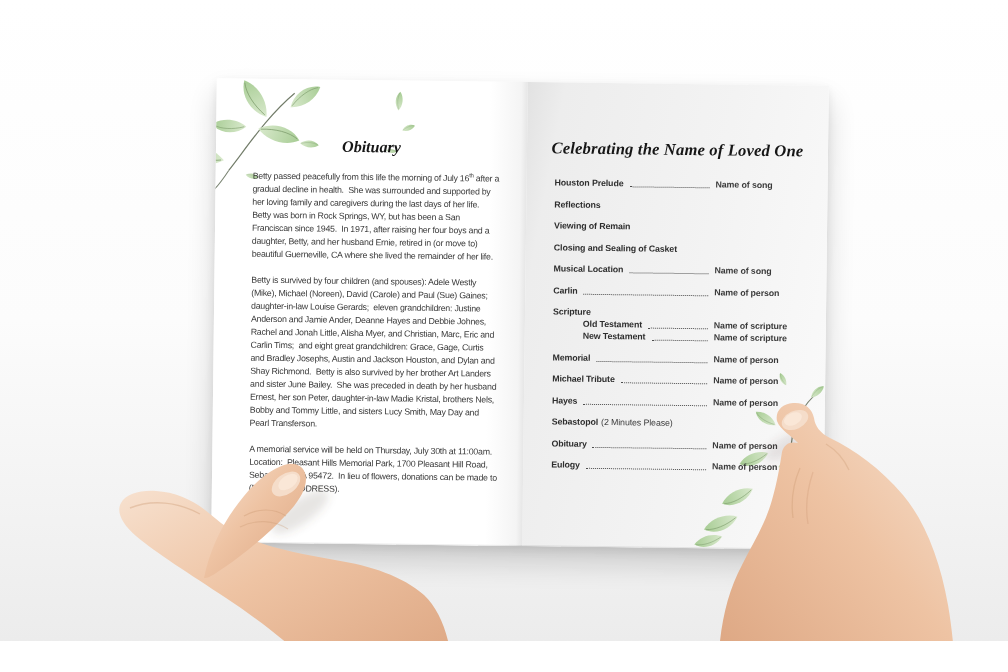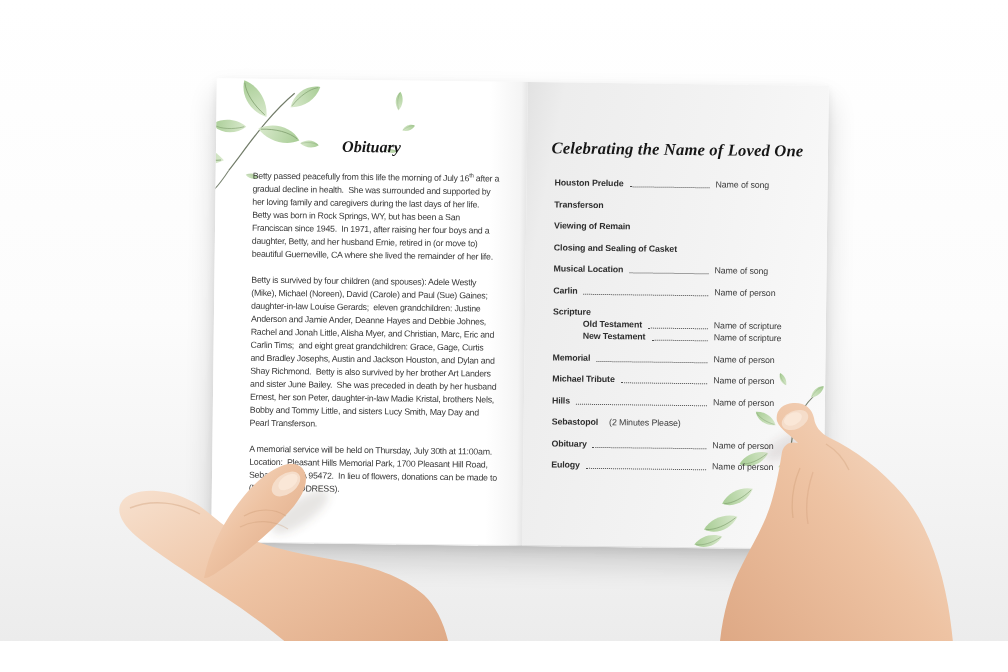--- a/index.html
+++ b/index.html
@@ -24,24 +24,24 @@
              letter-spacing:-0.25px;color:#3a3a3a;}
   .para{margin:0 0 13px;white-space:pre-wrap;}
   .sup{font-size:6px;vertical-align:super;}
   .svc{padding:0 36px 0 28px;}
   .svc-row{display:flex;align-items:flex-start;font-size:8.8px;line-height:11px;
            margin-bottom:10.5px;color:#2e2e2e;letter-spacing:-0.1px;}
   .svc-row.has-sub{margin-bottom:1px;}
   .svc-row.sub{margin-bottom:1px;padding-left:30px;}
   .svc-row.sub-last{margin-bottom:10.5px;}
   .svc-label{font-weight:bold;white-space:nowrap;}
-  .svc-note{white-space:nowrap;margin-left:11px;font-weight:normal;color:#3a3a3a;}
+  .svc-note{white-space:nowrap;margin-left:3px;font-weight:normal;color:#3a3a3a;}
   .svc-dots{flex:1;min-width:10px;border-bottom:1.7px dotted #4d4d4d;
             margin:0 6px 2px 6px;align-self:flex-end;}
-  .svc-value{width:76px;flex:none;white-space:nowrap;color:#3a3a3a;font-weight:normal;}
+  .svc-value{width:76px;flex:none;white-space:nowrap;color:#3a3a3a;font-weight:bold;}
   .hand{position:absolute;z-index:5;pointer-events:none;}
 </style>
 </head>
 <body>
 
 <div class="scene">
 
   <div class="booklet">
 
     <div class="page page-left">
@@ -138,21 +138,21 @@
         </svg>
       <div class="page-inner">
         <div class="celeb-head">Celebrating the Name of Loved One</div>
         <div class="svc">
             <div class="svc-row">
               <span class="svc-label">Houston Prelude</span>
               <span class="svc-dots"></span>
               <span class="svc-value">Name of song</span>
             </div>
             <div class="svc-row">
-              <span class="svc-label">Transferson</span>
+              <span class="svc-label">Reflections</span>
             </div>
             <div class="svc-row">
               <span class="svc-label">Viewing of Remain</span>
             </div>
             <div class="svc-row">
               <span class="svc-label">Closing and Sealing of Casket</span>
             </div>
             <div class="svc-row">
               <span class="svc-label">Musical Location</span>
               <span class="svc-dots"></span>
@@ -180,21 +180,21 @@
               <span class="svc-label">Memorial</span>
               <span class="svc-dots"></span>
               <span class="svc-value">Name of person</span>
             </div>
             <div class="svc-row">
               <span class="svc-label">Michael Tribute</span>
               <span class="svc-dots"></span>
               <span class="svc-value">Name of person</span>
             </div>
             <div class="svc-row">
-              <span class="svc-label">Hills</span>
+              <span class="svc-label">Hayes</span>
               <span class="svc-dots"></span>
               <span class="svc-value">Name of person</span>
             </div>
             <div class="svc-row">
               <span class="svc-label">Sebastopol</span>
               <span class="svc-note">(2 Minutes Please)</span>
             </div>
             <div class="svc-row">
               <span class="svc-label">Obituary</span>
               <span class="svc-dots"></span>

